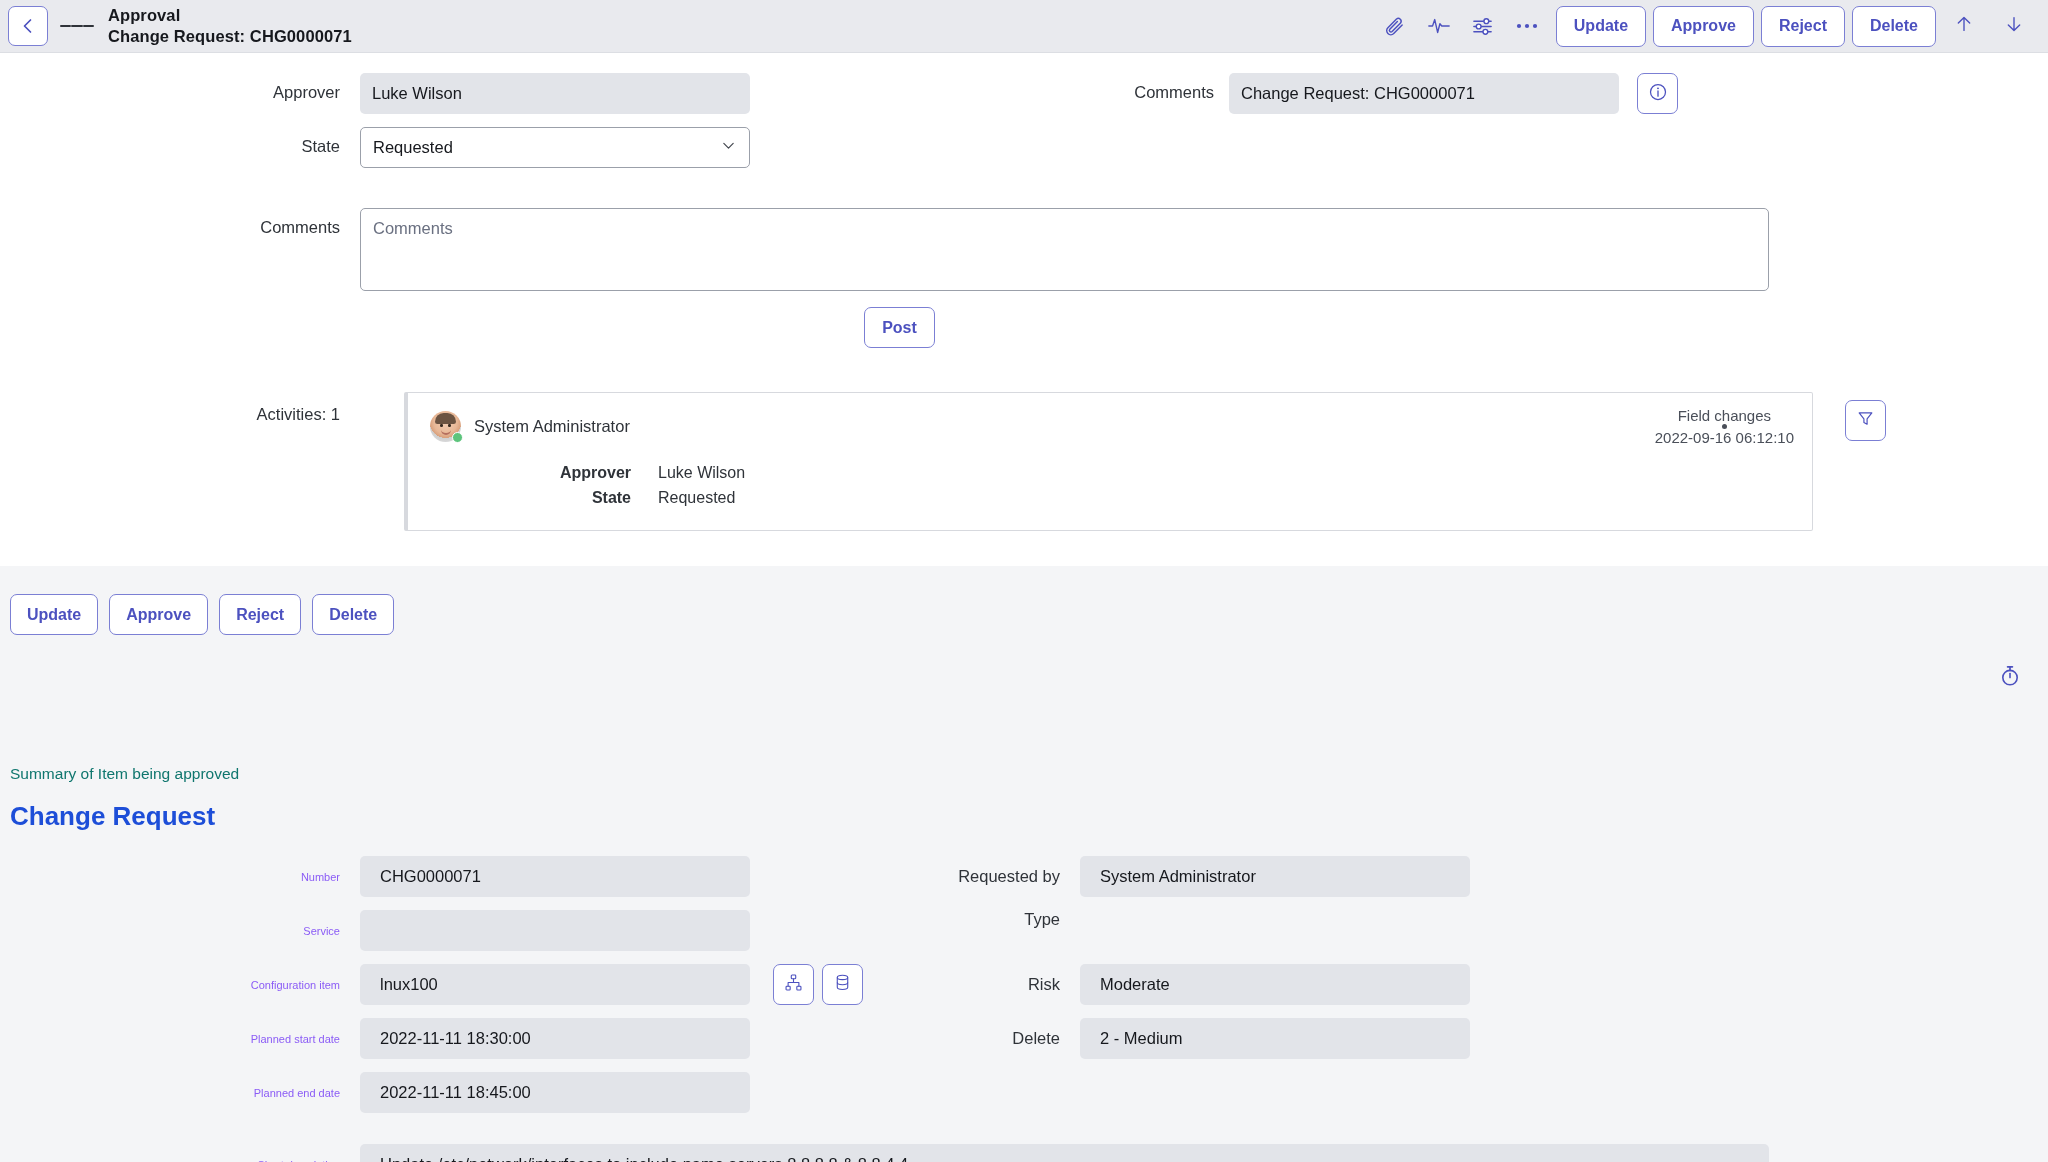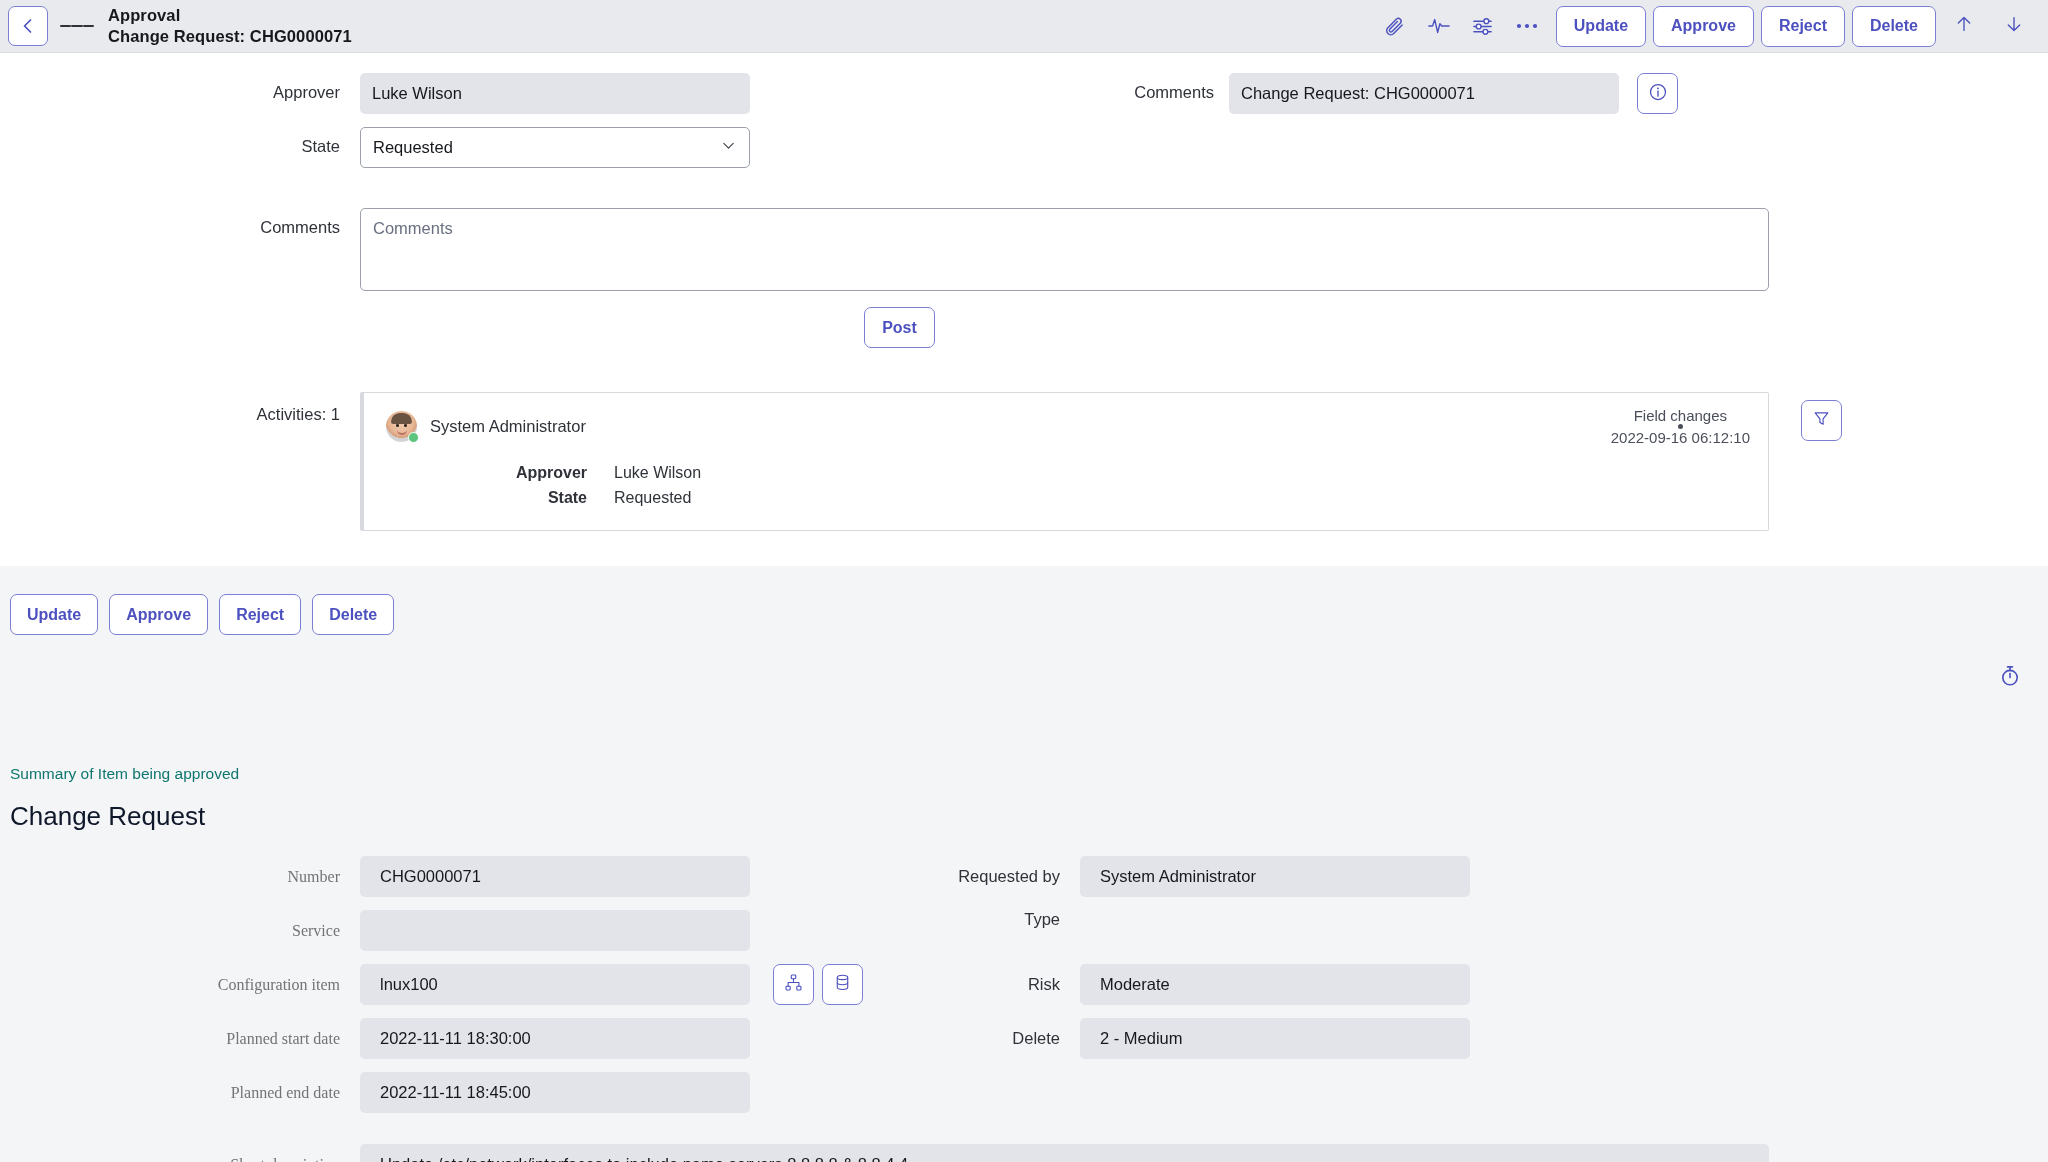--- a/index.html
+++ b/index.html
@@ -194,20 +194,21 @@
     font-size: 16px; font-weight: 700;
     font-family: "Liberation Sans", sans-serif;
     cursor: pointer;
   }
 
   
   .activities-row {
     display: flex;
     margin-top: 44px;
     align-items: flex-start;
+    gap: 44px;
   }
   .lbl-activities {
     width: 200px; margin-left: 140px;
     font-size: 16.5px; color: #2f3339;
     text-align: right;
     padding-top: 13px;
     flex: 0 0 auto;
   }
   .activity-card {
     width: 1409px;
@@ -354,40 +355,39 @@
   .summary-label {
     margin-top: 130px;
     padding-left: 10px;
     font-size: 15.5px;
     color: #0f766e;
   }
   .cr-heading {
     padding-left: 10px;
     margin-top: 18px;
     font-size: 26px;
-    color: #0f172a;
-    font-weight: 400;
+    color: #1d4ed8;
+    font-weight: 700;
   }
 
   .cr-grid {
     margin-top: 24px;
     position: relative;
   }
   .cr-line {
     display: flex;
     align-items: center;
     margin-bottom: 13px;
   }
   .cr-lbl {
     width: 340px;
     text-align: right;
-    font-size: 16px;
-    color: #737373;
-    flex: 0 0 auto;
-    font-family: Liberation Serif, serif;
+    font-size: 11px;
+    color: #8b5cf6;
+    flex: 0 0 auto;
   }
   .cr-val {
     margin-left: 20px;
     width: 390px;
     height: 41px;
     background: #e2e4e9;
     border-radius: 5px;
     display: flex; align-items: center;
     padding: 0 20px;
     font-size: 16.5px;

